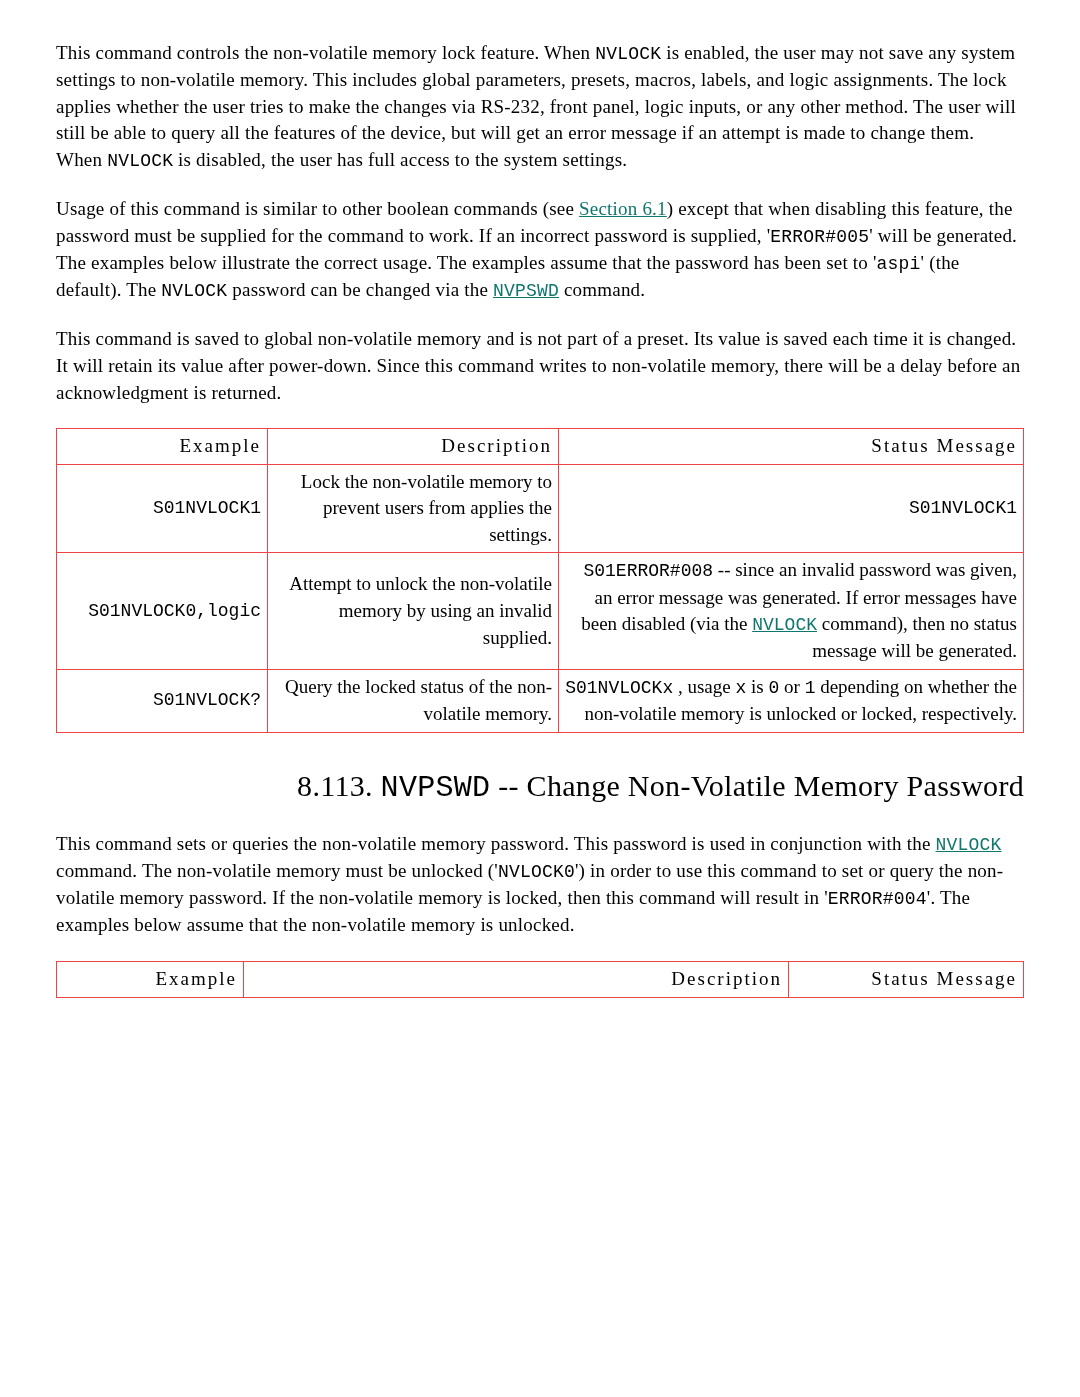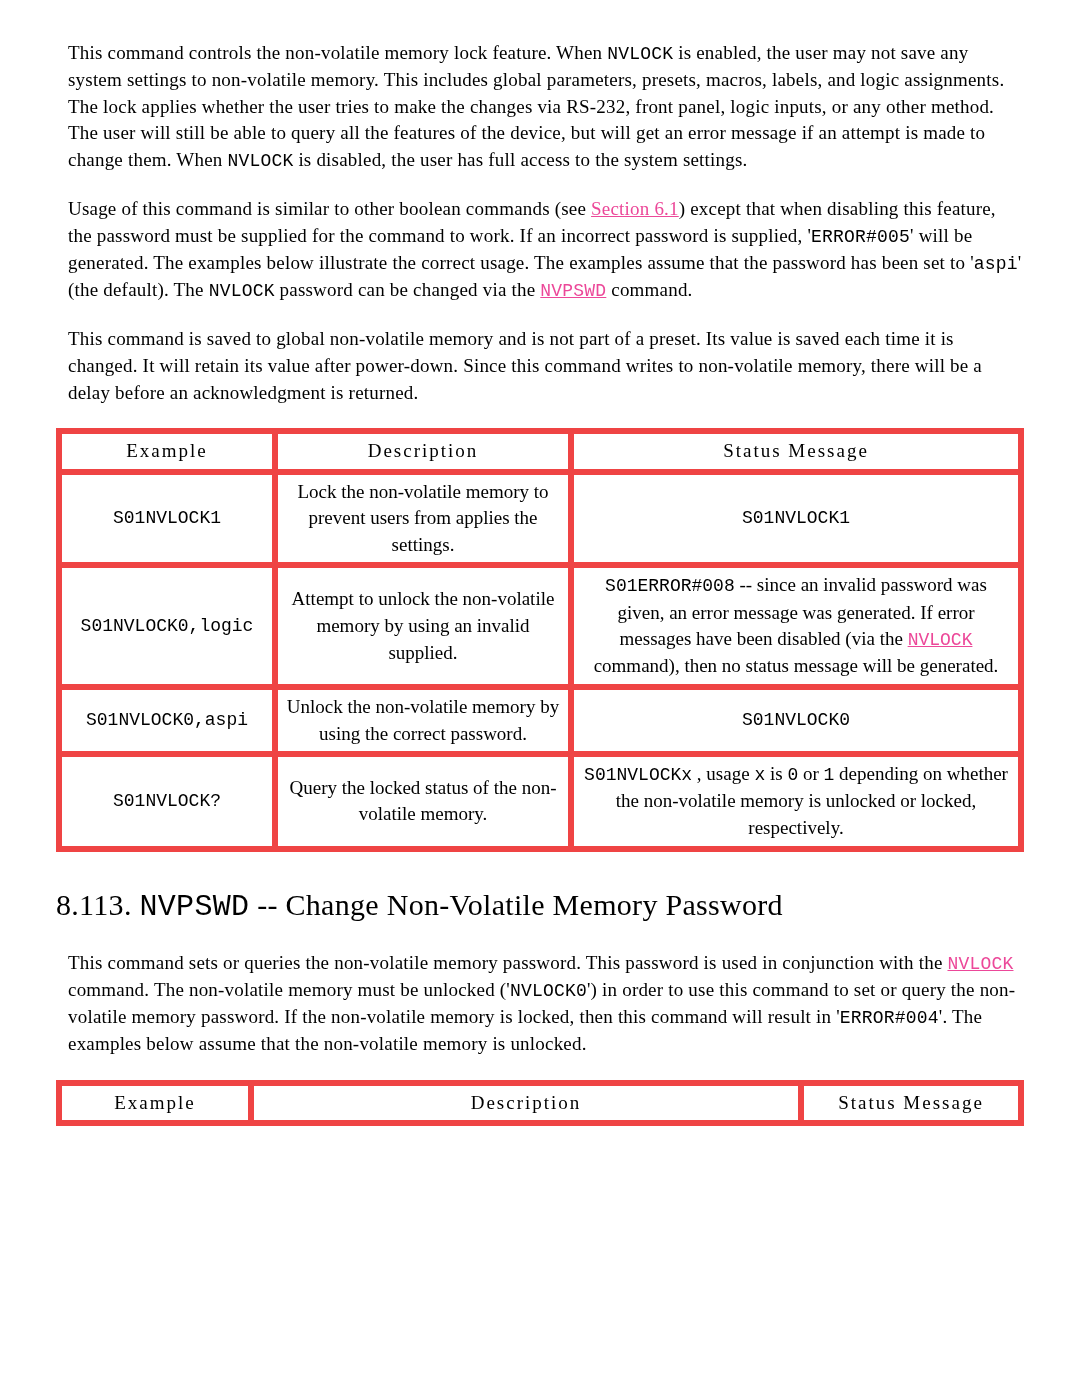--- a/index.html
+++ b/index.html
@@ -7,53 +7,54 @@
     font-size: 19px;
     line-height: 1.4;
     color: #000;
     margin: 0;
     padding: 40px 56px;
     width: 1080px;
     box-sizing: border-box;
     background: #fff;
   }
   p {
-    margin: 0 0 22px 12px;
+    margin: 0 0 22px 0;
     letter-spacing: 0.2px;
   }
   .tt {
     font-family: 'Courier New', Courier, monospace;
     font-size: 18px;
   }
   a {
-    color: #ec4899;
+    color: #0f766e;
     text-decoration: underline;
   }
   table {
     border-collapse: collapse;
     width: 100%;
     margin: 0 0 28px 0;
   }
   th, td {
-    border: 6px solid #ef4444;
+    border: 1px solid #ef4444;
     padding: 4px 6px;
-    text-align: center;
+    text-align: right;
     vertical-align: middle;
     font-size: 19px;
   }
   th {
     font-weight: normal;
     letter-spacing: 2px;
   }
   h2 {
     font-family: Georgia, 'Times New Roman', serif;
     font-weight: normal;
     font-size: 30px;
     margin: 32px 0 22px 0;
     letter-spacing: 0.3px;
+    text-align: right;
   }
   .col-ex-1 { width: 198px; }
   .col-de-1 { width: 278px; }
   .col-st-1 { width: auto; }
   .col-ex-2 { width: 174px; }
   .col-de-2 { width: 532px; }
   .col-st-2 { width: auto; }
 </style>
 </head>
 <body>
@@ -81,25 +82,20 @@
     <td class="tt">S01NVLOCK1</td>
   </tr>
   <tr>
     <td class="tt">S01NVLOCK0,logic</td>
     <td>Attempt to unlock the non-volatile memory by using an invalid supplied.</td>
     <td>
       <span class="tt">S01ERROR#008</span><span> -- since an invalid password was given, an error message was generated. If error messages have been disabled (via the </span><a href="#" class="tt">NVLOCK</a><span> command), then no status message will be generated.</span>
     </td>
   </tr>
   <tr>
-    <td class="tt">S01NVLOCK0,aspi</td>
-    <td>Unlock the non-volatile memory by using the correct password.</td>
-    <td class="tt">S01NVLOCK0</td>
-  </tr>
-  <tr>
     <td class="tt">S01NVLOCK?</td>
     <td>Query the locked status of the non-volatile memory.</td>
     <td>
       <span class="tt">S01NVLOCKx</span><span> , usage </span><span class="tt">x</span><span> is </span><span class="tt">0</span><span> or </span><span class="tt">1</span><span> depending on whether the non-volatile memory is unlocked or locked, respectively.</span>
     </td>
   </tr>
 </tbody>
   </table>
 
 <h2>

